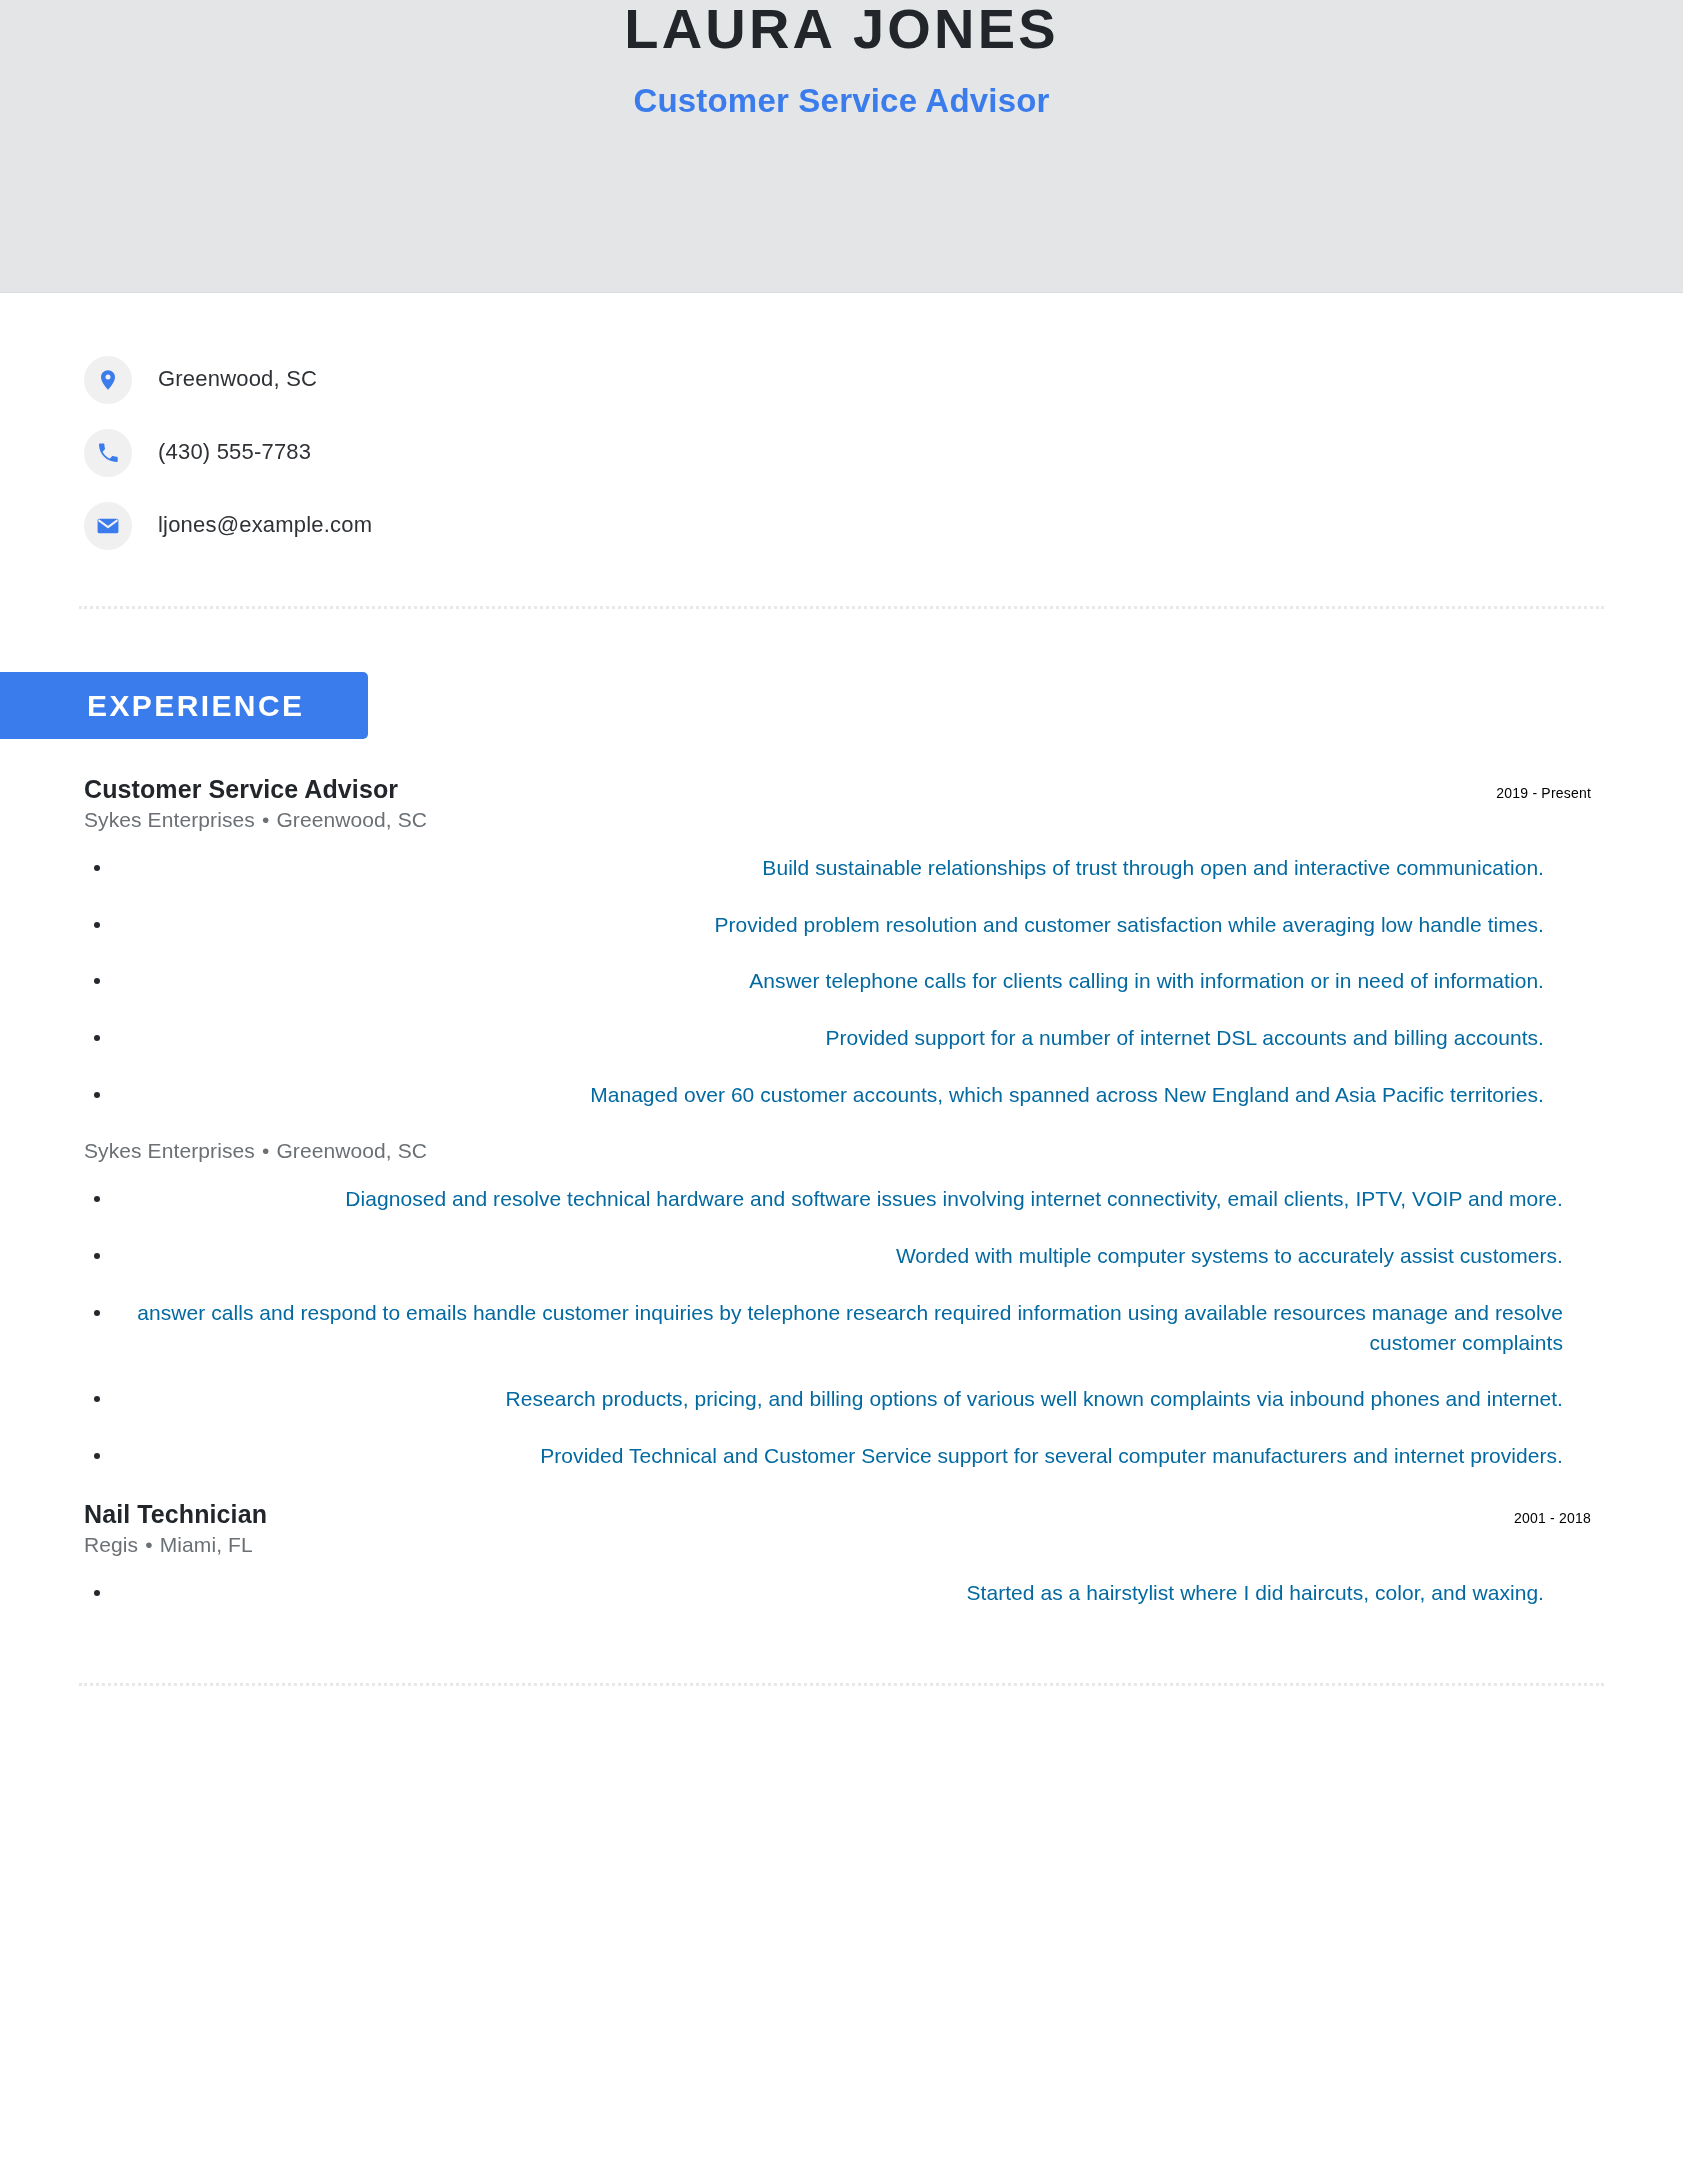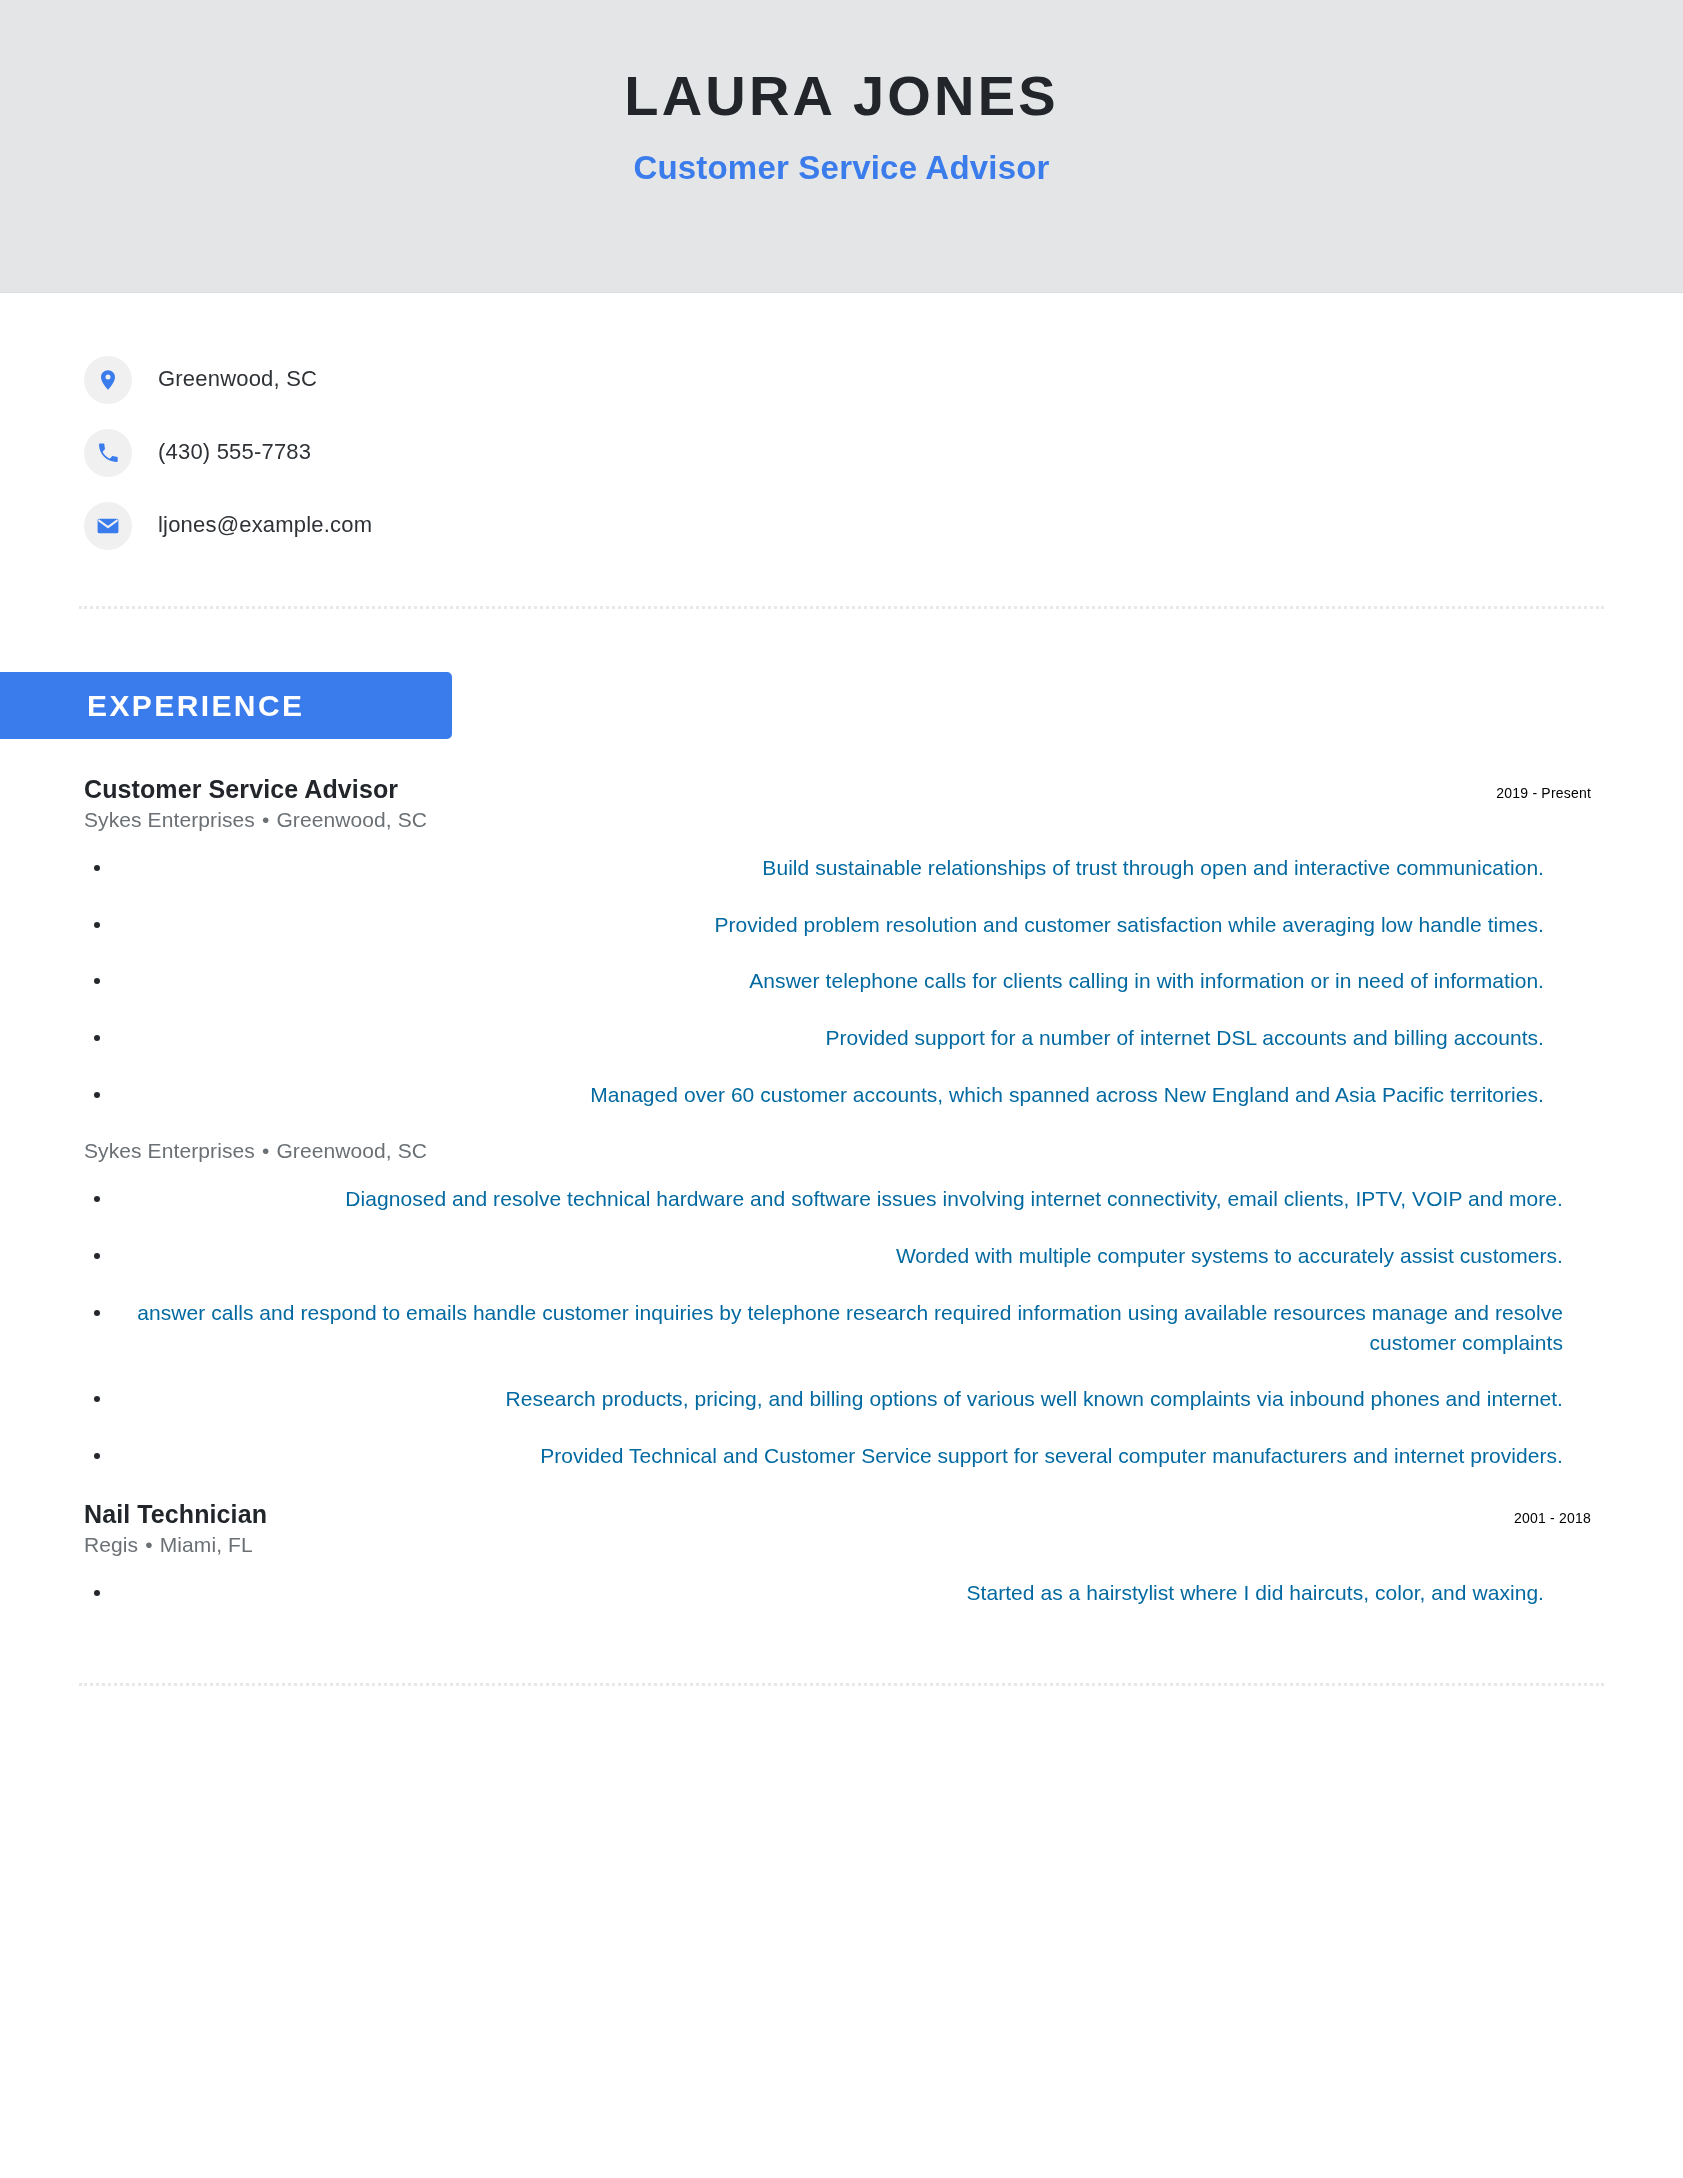--- a/index.html
+++ b/index.html
@@ -25,21 +25,20 @@
   
   .header-band {
     width: 1683px;
     height: 293px;
     background: #e4e5e6;
     box-sizing: border-box;
     display: flex;
     flex-direction: column;
     align-items: center;
     justify-content: flex-start;
-    padding-top: 67px;
     border-bottom: 1px solid #dcdddd;
   }
   .full-name {
     font-size: 56px;
     font-weight: 700;
     letter-spacing: 3.2px;
     color: #22262b;
     line-height: 1.05;
     text-transform: uppercase;
     margin: 0;
@@ -90,21 +89,21 @@
     width: 1525px;
     height: 0;
     border-top: 3px dotted #e7e8ea;
   }
   .sep-top { margin-top: 44px; }
   .sep-bottom { margin-top: 75px; }
 
   
   .section-banner {
     margin-top: 63px;
-    width: 452px;
+    width: 368px;
     height: 67px;
     background: #3b7ced;
     border-top-right-radius: 5px;
     border-bottom-right-radius: 5px;
     display: flex;
     align-items: center;
     padding-left: 87px;
     box-sizing: border-box;
   }
   .section-banner-label {

